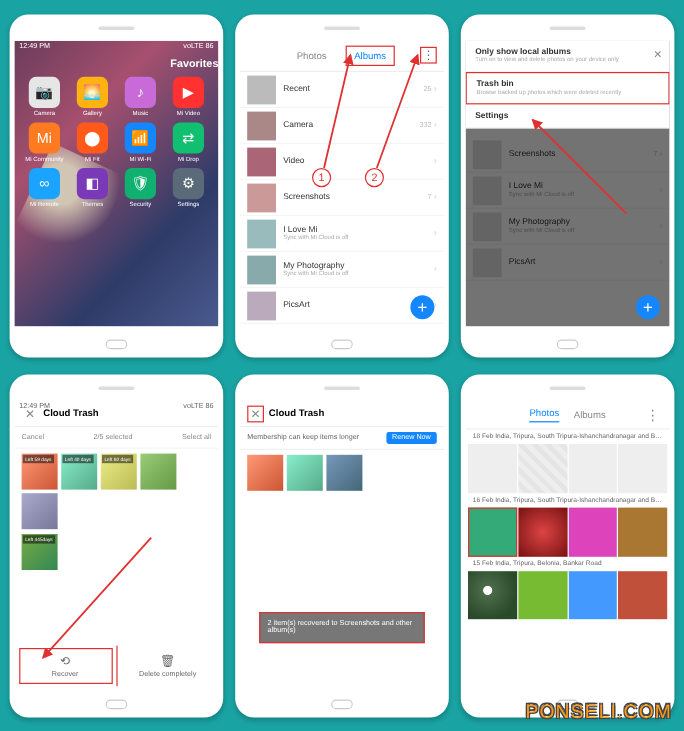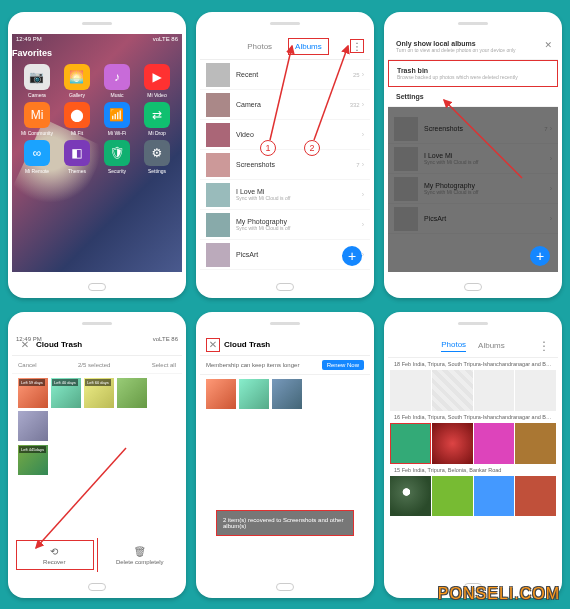--- a/index.html
+++ b/index.html
@@ -38,21 +38,21 @@
   .wallpaper {
     position:absolute; inset:0;
     background: linear-gradient(135deg, #6b3c5b 0%, #a6506e 30%, #2e3b68 70%, #4a5a8e 100%);
   }
   .wallpaper::before {
     content:""; position:absolute; left:5%; bottom:20%; width:40%; height:40%;
     background:radial-gradient(circle at 30% 30%, #d1c6b3 20%, transparent 60%);
     transform:rotate(25deg);
   }
   .statusbar { position:absolute; top:0; left:0; right:0; height:12px; color:#fff; font-size:6px; padding:2px 4px; display:flex; justify-content:space-between; }
-  .fav-title { position:absolute; top:14px; left:0; right:0; text-align:left; color:#fff; font-size:9px; font-weight:bold; }
+  .fav-title { position:absolute; top:14px; left:0; right:0; text-align:right; color:#fff; font-size:9px; font-weight:bold; }
   .app-grid { position:absolute; top:30px; left:6px; right:6px; display:grid; grid-template-columns:repeat(4,1fr); gap:4px 2px; }
   .app-icon { display:flex; flex-direction:column; align-items:center; gap:2px; }
   .app-icon .ic { width:26px; height:26px; border-radius:6px; display:flex; align-items:center; justify-content:center; font-size:12px; color:#fff; }
   .app-icon .lbl { font-size:5px; color:#fff; text-align:center; }
 
   
   .top-tabs { height:26px; display:flex; align-items:center; justify-content:center; gap:10px; font-size:8px; position:relative; border-bottom:1px solid #eee; }
   .tab { color:#888; padding:3px 6px; }
   .tab.active { color:#0a84ff; border:1px solid #e03030; }
   .dots-btn { position:absolute; right:6px; top:5px; width:14px; height:14px; border:1px solid #e03030; display:flex; align-items:center; justify-content:center; font-size:10px; color:#666; }

